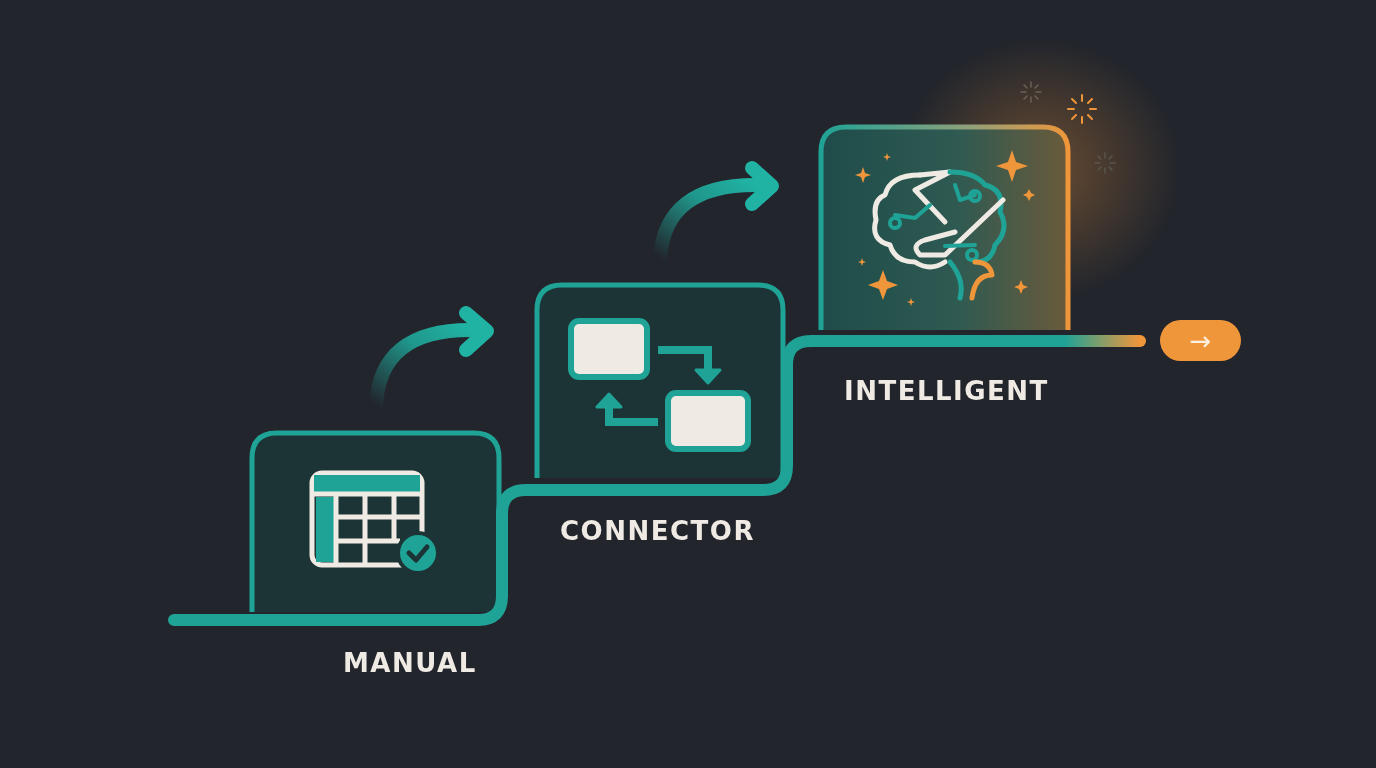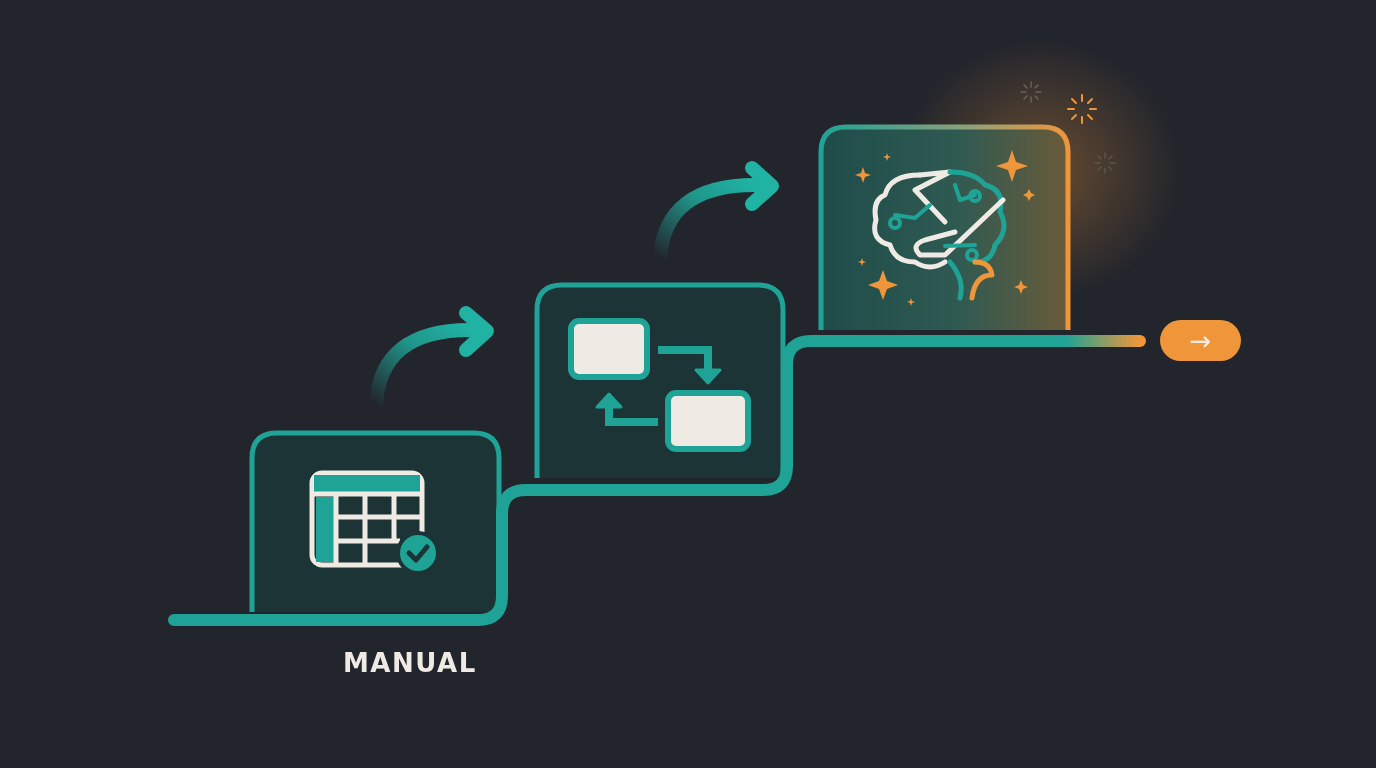--- a/index.html
+++ b/index.html
@@ -151,17 +151,19 @@
           <line x1="5" y1="0" x2="10" y2="0"></line>
         <line x1="-7" y1="-7" x2="-4" y2="-4"></line>
           <line x1="4" y1="4" x2="7" y2="7"></line>
         <line x1="7" y1="-7" x2="4" y2="-4"></line>
           <line x1="-4" y1="4" x2="-7" y2="7"></line>
       </g>
     </g>
   </svg>
 
   <div class="label" style="left:306px;top:648px;margin-left:37px;">MANUAL</div>
+  <div class="label" style="left:560px;top:516px;">CONNECTOR</div>
+  <div class="label" style="left:844px;top:376px;">INTELLIGENT</div>
 
   <div class="pill">
     <span>→</span>
   </div>
 </div>
 
 </body></html>

